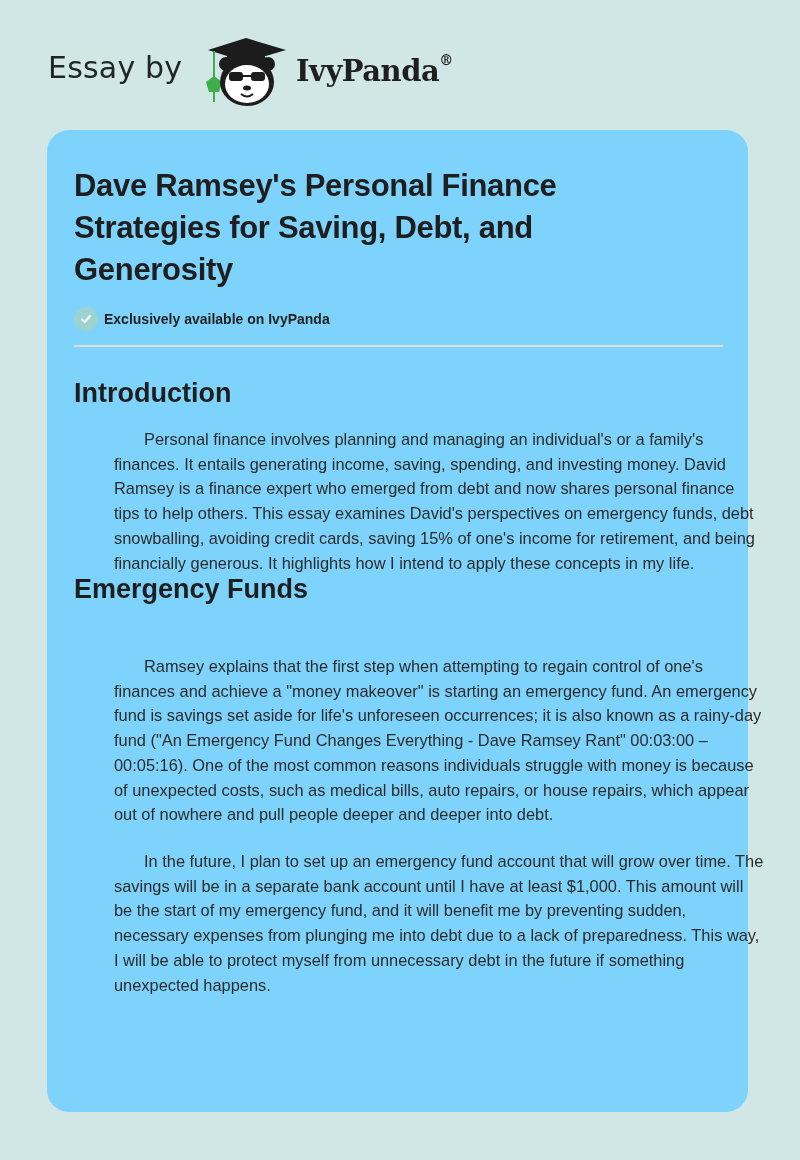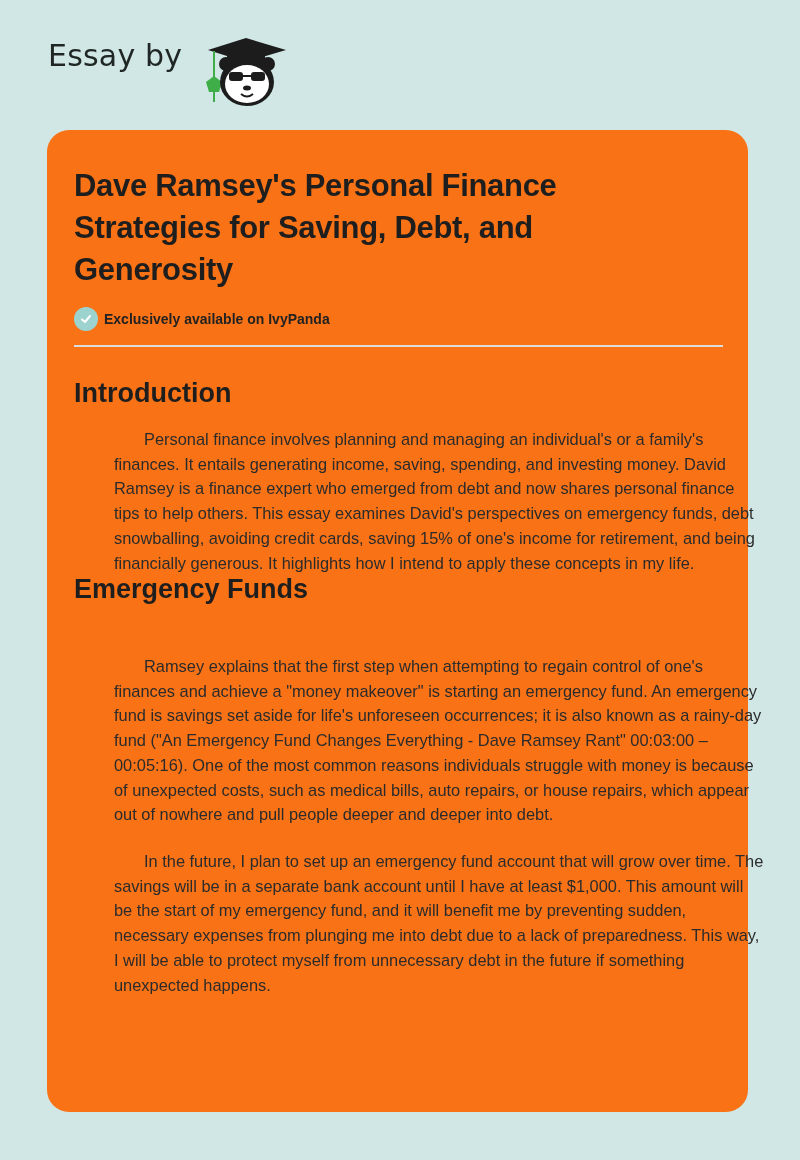--- a/index.html
+++ b/index.html
@@ -8,36 +8,36 @@
     background: #d0e7e6;
     font-family: "Liberation Sans", sans-serif;
     color: #232323;
     position: relative;
     overflow: hidden;
   }
   .header {
     position: absolute; left: 0; top: 0; width: 800px; height: 130px;
   }
   .essay-by {
-    position: absolute; left: 48px; top: 38px;
+    position: absolute; left: 48px; top: 50px;
     font-family: "DejaVu Sans", sans-serif;
     font-size: 30px; color: #1f2624; letter-spacing: 0.2px;
   }
   .logo-icon {
     position: absolute; left: 200px; top: 36px; width: 92px; height: 72px;
   }
   .brand {
     position: absolute; left: 296px; top: 54px;
     font-family: "DejaVu Serif", serif; font-weight: bold;
     font-size: 29px; color: #1f1f1f; letter-spacing: -0.5px;
   }
   .brand sup { font-size: 14px; vertical-align: top; position: relative; top: -2px; }
   .card {
     position: absolute; left: 47px; top: 130px; width: 701px; height: 982px;
-    background: #f97316; border-radius: 22px;
+    background: #7dd3fc; border-radius: 22px;
   }
   .title {
     position: absolute; left: 27px; top: 35px; width: 560px;
     font-size: 31px; font-weight: bold; line-height: 42px; color: #1e1e1e;
     letter-spacing: -0.3px;
   }
   .badge {
     position: absolute; left: 27px; top: 177px; display: flex; align-items: center; text-align: center;
   }
   .badge-icon {
@@ -75,20 +75,21 @@
     <ellipse cx="68" cy="28" rx="7" ry="7" fill="#1c1c1c"></ellipse>
     <ellipse cx="47" cy="48" rx="22" ry="19" fill="#ffffff"></ellipse>
 
     <rect x="29" y="36" width="14" height="9" rx="3" fill="#1c1c1c"></rect>
     <rect x="51" y="36" width="14" height="9" rx="3" fill="#1c1c1c"></rect>
     <rect x="43" y="39" width="8" height="2" fill="#1c1c1c"></rect>
 
     <ellipse cx="47" cy="52" rx="4" ry="2.5" fill="#1c1c1c"></ellipse>
     <path d="M41,58 Q47,63 53,58" stroke="#1c1c1c" stroke-width="2" fill="none"></path>
   </svg>
+  <div class="brand"><span>IvyPanda</span><sup>®</sup></div>
 </div>
 
 <div class="card">
   <h1 class="title">Dave Ramsey's Personal Finance Strategies for Saving, Debt, and Generosity</h1>
 
   <div class="badge">
     <span class="badge-icon">
       <svg width="12" height="12" viewBox="0 0 12 12">
           <path d="M2,6.5 L5,9 L10,3" stroke="#ffffff" stroke-width="2" fill="none" stroke-linecap="round" stroke-linejoin="round"></path>
         </svg>

